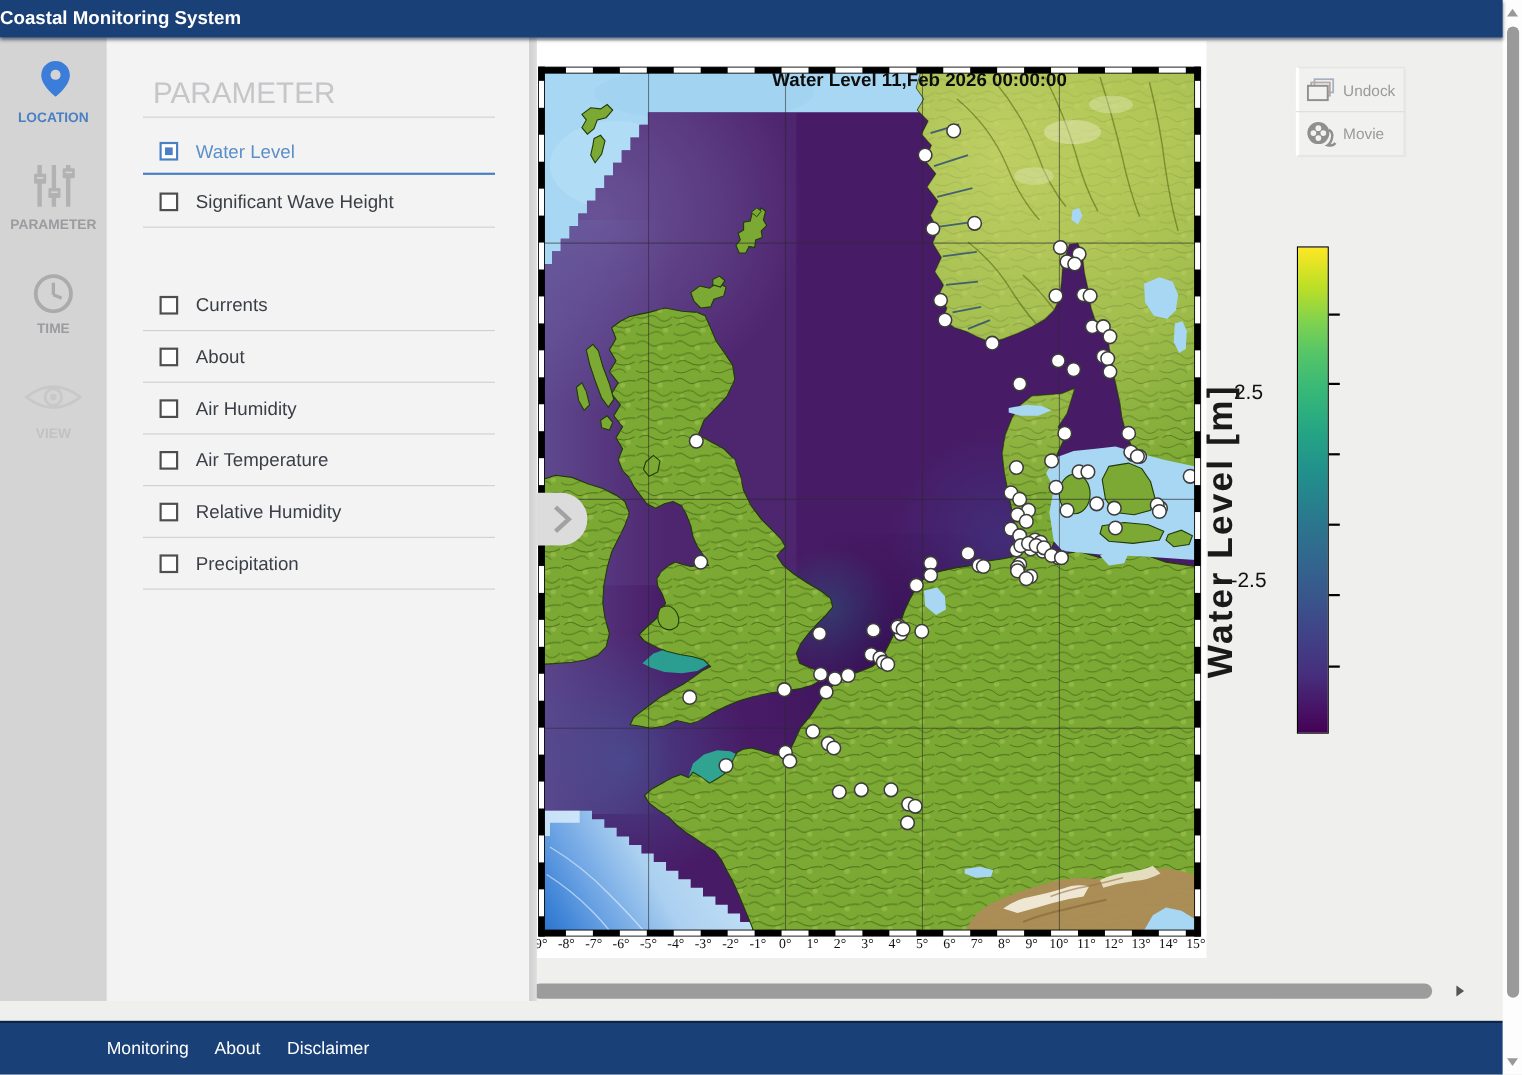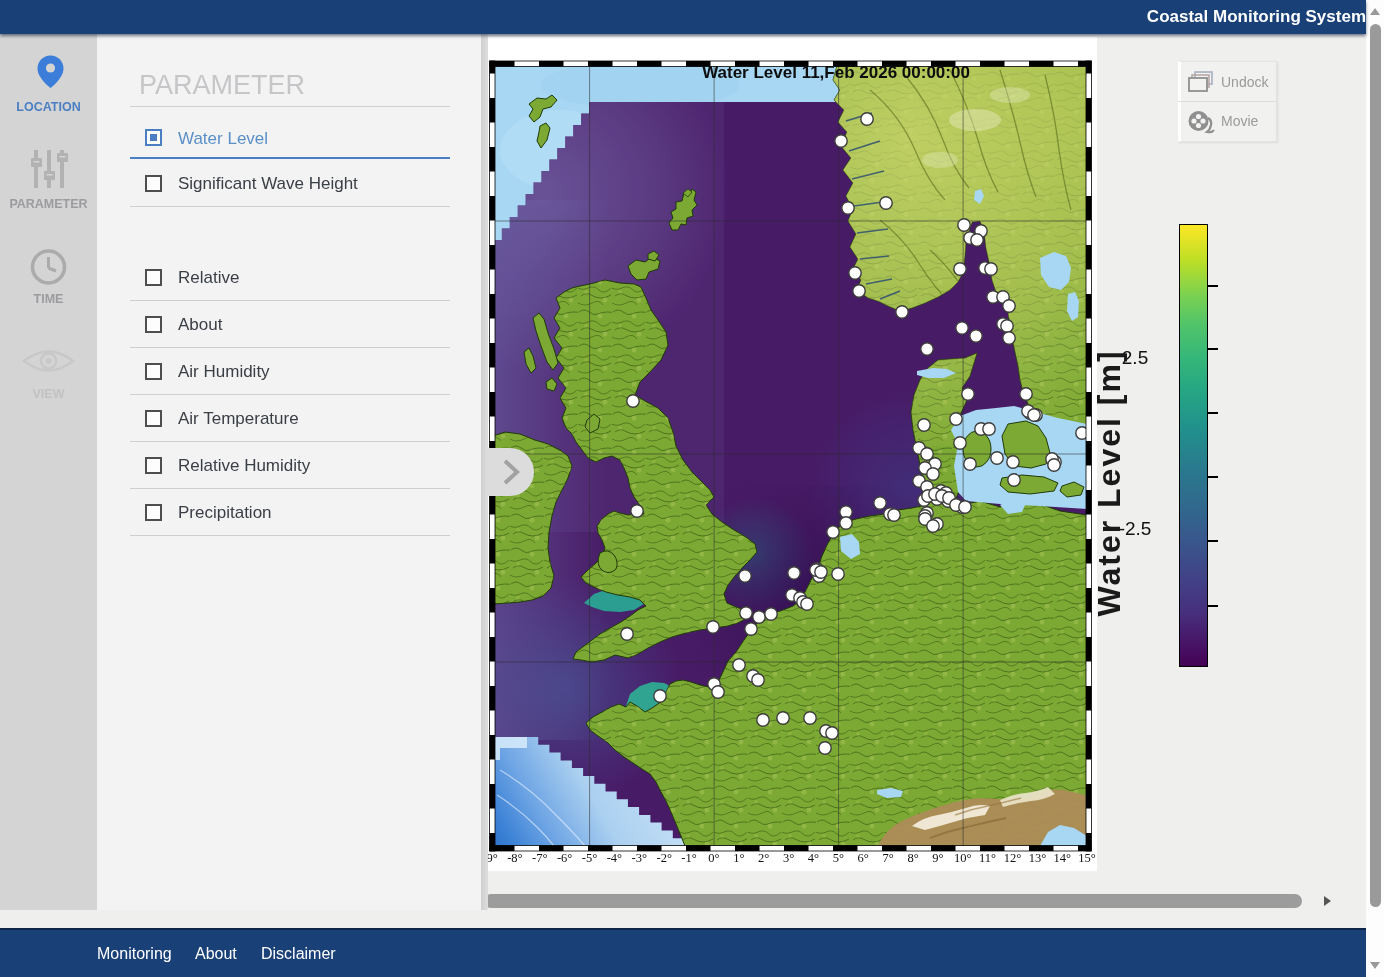--- a/index.html
+++ b/index.html
@@ -308,21 +308,21 @@
     <text x="937.8" y="862" font-family="Liberation Serif,serif" font-size="12.5" fill="#111" text-anchor="middle">9°</text>
     <text x="962.7" y="862" font-family="Liberation Serif,serif" font-size="12.5" fill="#111" text-anchor="middle">10°</text>
     <text x="987.6" y="862" font-family="Liberation Serif,serif" font-size="12.5" fill="#111" text-anchor="middle">11°</text>
     <text x="1012.5" y="862" font-family="Liberation Serif,serif" font-size="12.5" fill="#111" text-anchor="middle">12°</text>
     <text x="1037.4" y="862" font-family="Liberation Serif,serif" font-size="12.5" fill="#111" text-anchor="middle">13°</text>
     <text x="1062.2" y="862" font-family="Liberation Serif,serif" font-size="12.5" fill="#111" text-anchor="middle">14°</text>
     <text x="1087.1" y="862" font-family="Liberation Serif,serif" font-size="12.5" fill="#111" text-anchor="middle">15°</text>
 </svg>
 
 <div style="position:absolute;left:0;top:0;width:1366px;height:34px;background:#1a4078;box-shadow:0 2px 3px rgba(10,20,50,.55);z-index:20"></div>
-<div style="position:absolute;left:0;top:0;width:1366px;height:34px;line-height:34px;text-align:right;color:#fff;font-size:17px;font-weight:bold;z-index:21">Coastal Monitoring System</div>
+<div style="position:absolute;left:0;top:0;width:1366px;height:34px;line-height:34px;text-align:left;color:#fff;font-size:17px;font-weight:bold;z-index:21">Coastal Monitoring System</div>
 
 <div style="position:absolute;left:0;top:34px;width:97px;height:876px;background:#d4d4d4;z-index:10"></div>
 <div style="position:absolute;z-index:11">
     <svg style="position:absolute;left:0;top:34px" width="97" height="400" viewBox="0 34 97 400">
 <path d="M50.5,55.5 c-7.2,0 -13,5.8 -13,13 c0,9.8 13,19.5 13,19.5 s13,-9.7 13,-19.5 c0,-7.2 -5.8,-13 -13,-13 Z" fill="#3c7dd9"></path>
 <circle cx="50.5" cy="68" r="4.6" fill="#d4d4d4"></circle>
 <g stroke="#b2b2b2" stroke-width="4">
 <line x1="36" y1="150" x2="36" y2="188"></line>
         <line x1="49" y1="150" x2="49" y2="188"></line>
         <line x1="62" y1="150" x2="62" y2="188"></line>
@@ -358,21 +358,21 @@
         <span style="position:absolute;left:15px;top:22px;width:17px;height:17px;border:2px solid #4a7fc4;background:#fff"></span>
         <span style="position:absolute;left:20px;top:27px;width:7px;height:7px;background:#4a7fc4"></span>
         <span style="position:absolute;left:48px;top:22px;line-height:20px;color:#5a8fc8">Water Level</span>
       </div>
 <div style="position:absolute;left:33px;top:126.5px;width:320px;height:46px;border-bottom:1px solid #cfcfcf;font-size:17px">
         <span style="position:absolute;left:15px;top:14px;width:17px;height:17px;border:2px solid #4e4e4e;background:#fdfdfd"></span>
         <span style="position:absolute;left:48px;top:13px;line-height:20px;color:#3a3e45">Significant Wave Height</span>
       </div>
 <div style="position:absolute;left:33px;top:220.5px;width:320px;height:46px;border-bottom:1px solid #cfcfcf;font-size:17px">
         <span style="position:absolute;left:15px;top:14px;width:17px;height:17px;border:2px solid #4e4e4e;background:#fdfdfd"></span>
-        <span style="position:absolute;left:48px;top:13px;line-height:20px;color:#3a3e45">Relative</span>
+        <span style="position:absolute;left:48px;top:13px;line-height:20px;color:#3a3e45">Currents</span>
       </div>
 <div style="position:absolute;left:33px;top:267.5px;width:320px;height:46px;border-bottom:1px solid #cfcfcf;font-size:17px">
         <span style="position:absolute;left:15px;top:14px;width:17px;height:17px;border:2px solid #4e4e4e;background:#fdfdfd"></span>
         <span style="position:absolute;left:48px;top:13px;line-height:20px;color:#3a3e45">About</span>
       </div>
 <div style="position:absolute;left:33px;top:314.5px;width:320px;height:46px;border-bottom:1px solid #cfcfcf;font-size:17px">
         <span style="position:absolute;left:15px;top:14px;width:17px;height:17px;border:2px solid #4e4e4e;background:#fdfdfd"></span>
         <span style="position:absolute;left:48px;top:13px;line-height:20px;color:#3a3e45">Air Humidity</span>
       </div>
 <div style="position:absolute;left:33px;top:361.5px;width:320px;height:46px;border-bottom:1px solid #cfcfcf;font-size:17px">

